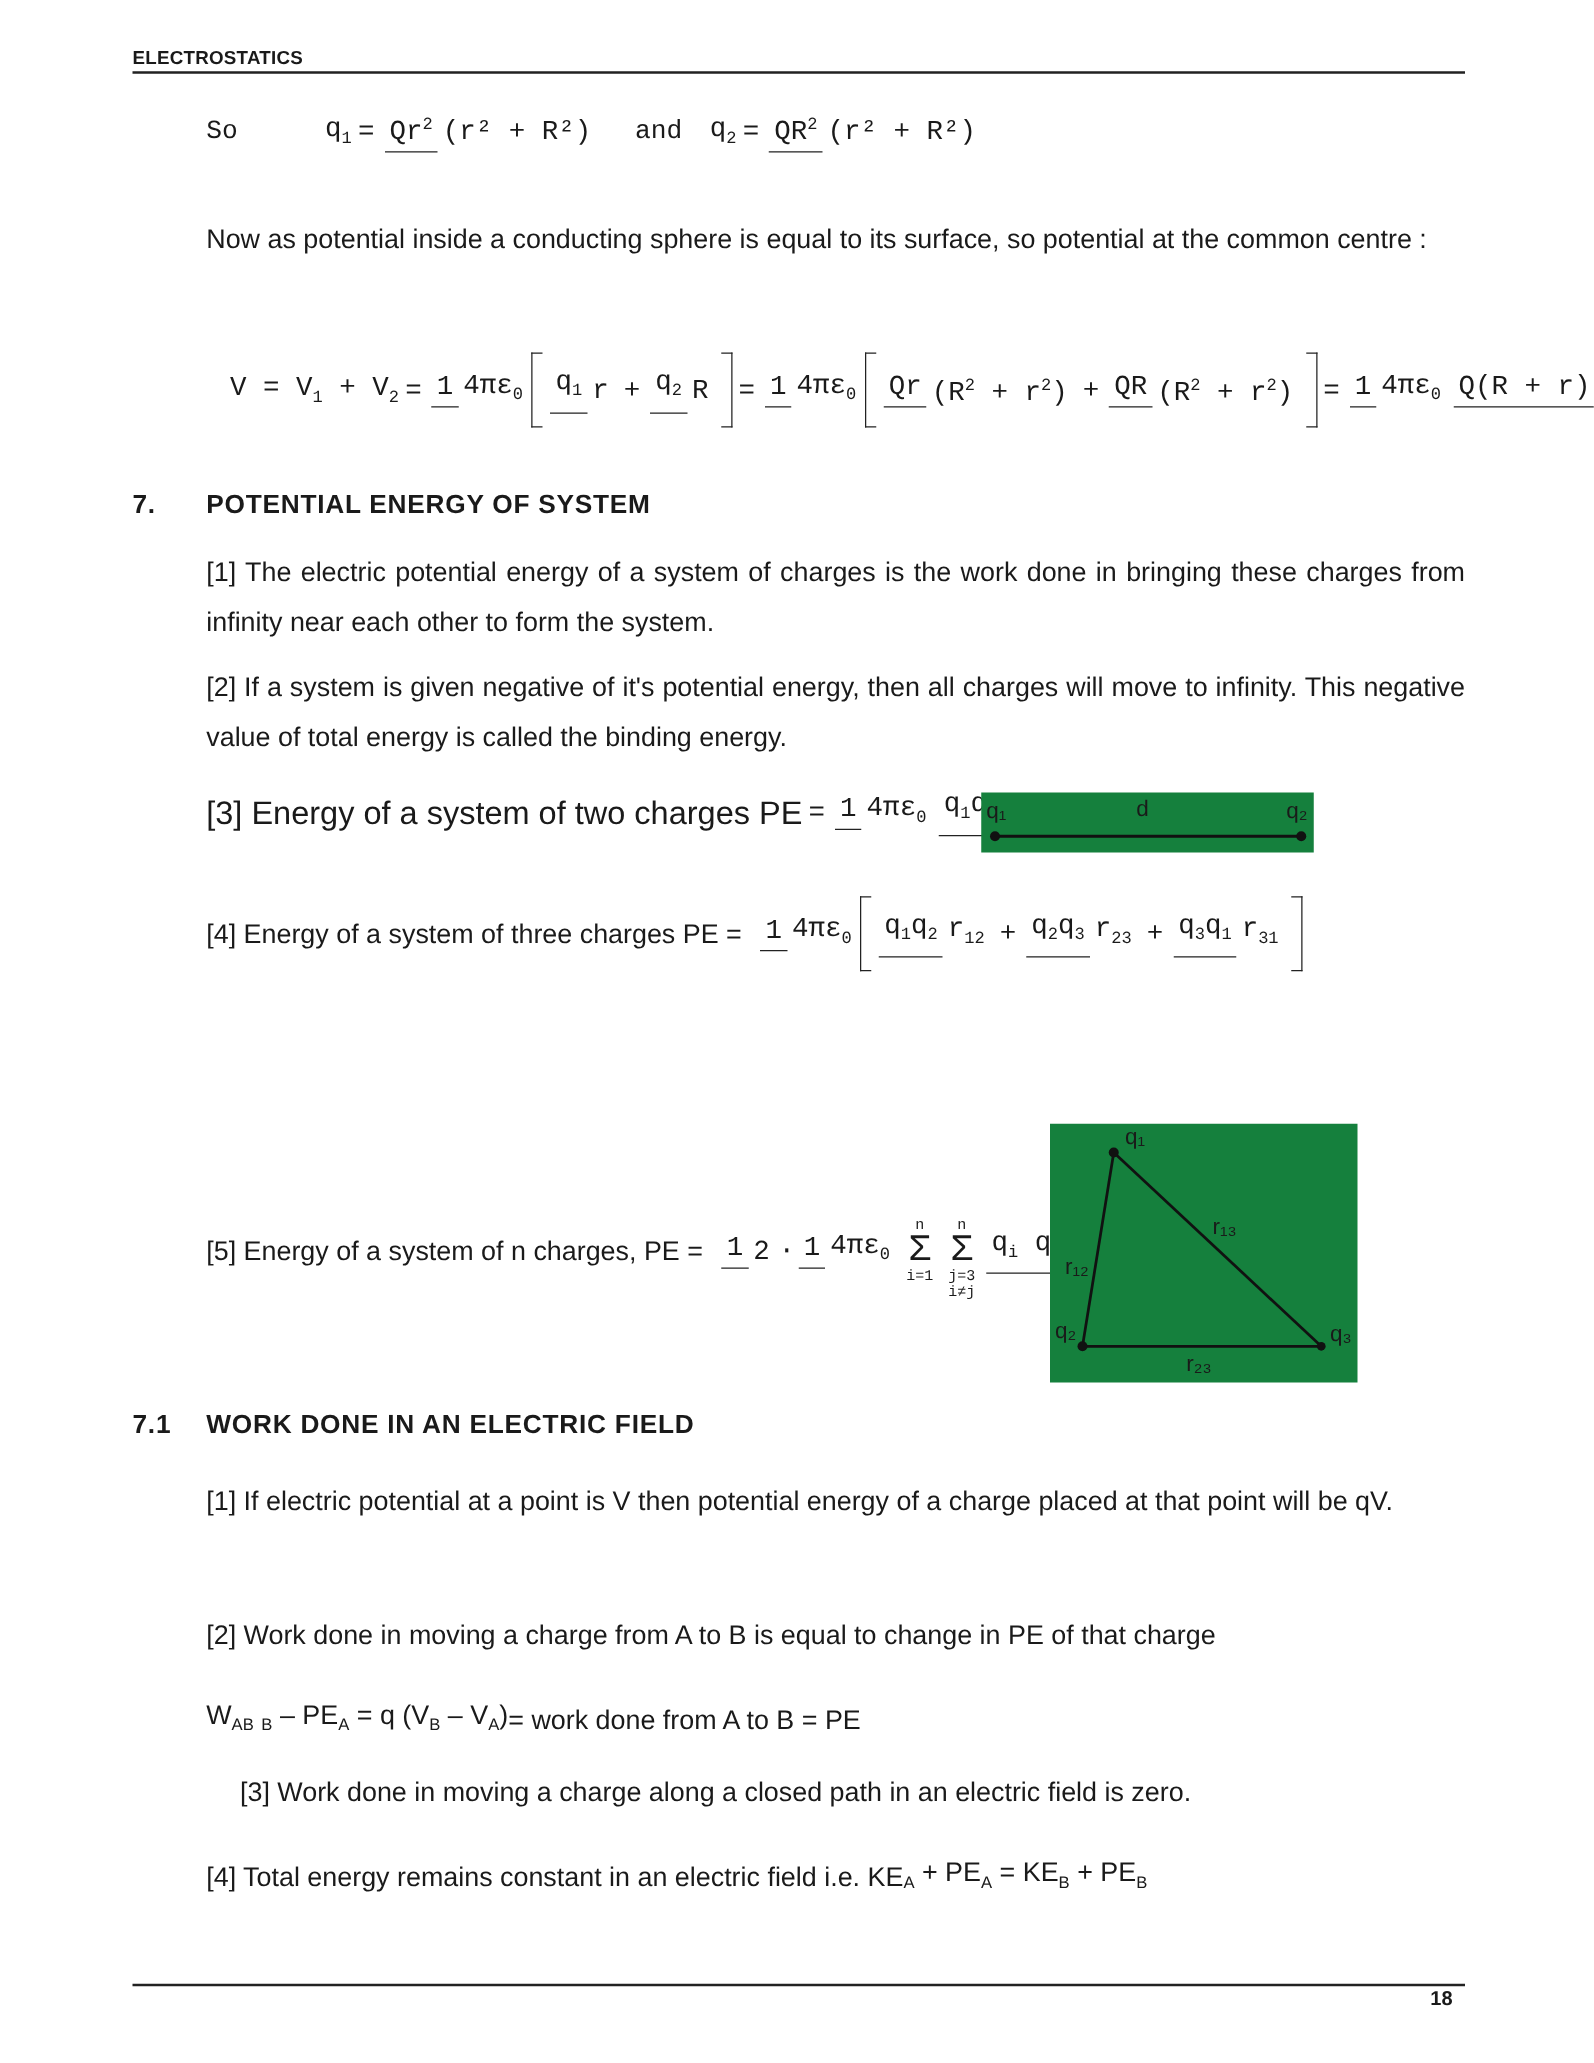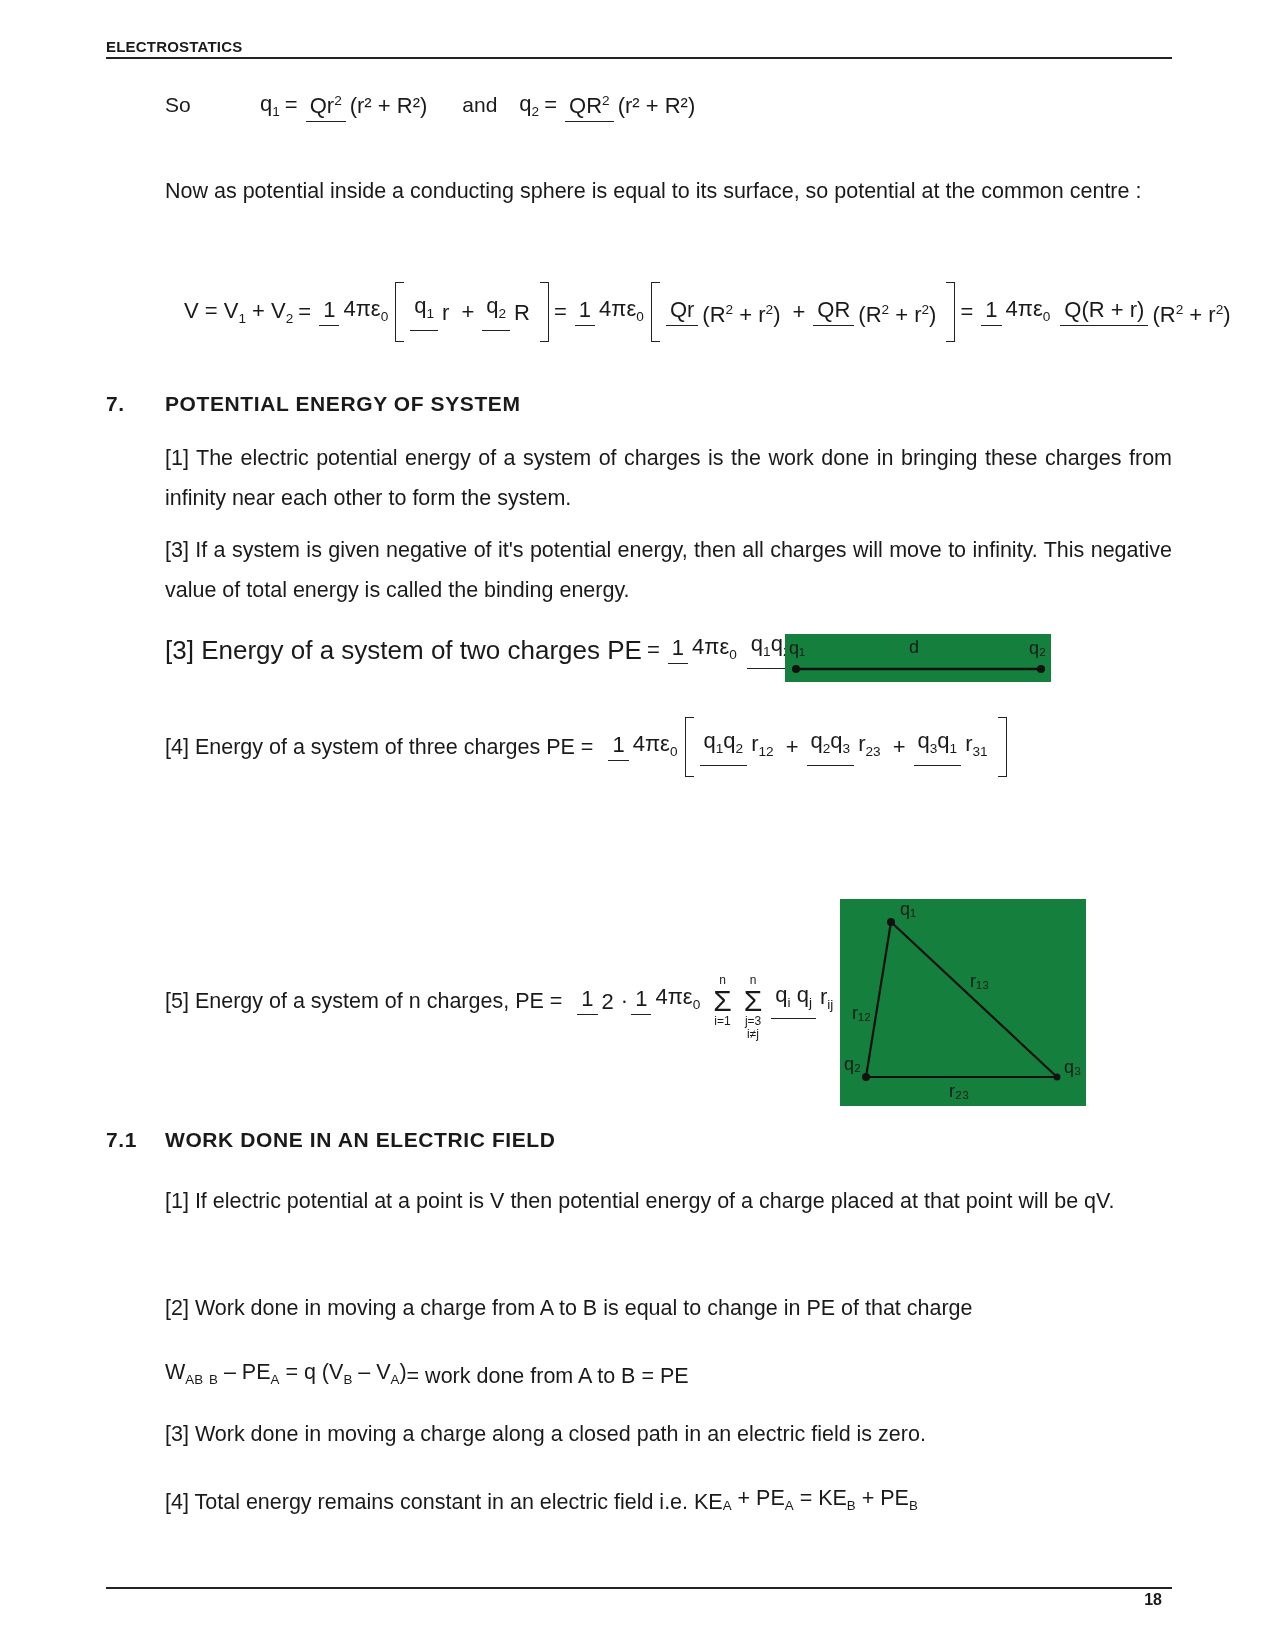--- a/index.html
+++ b/index.html
@@ -4,21 +4,21 @@
 <style>
   html, body { margin: 0; padding: 0; background: #fff; }
   body { width: 1275px; height: 1650px; position: relative; overflow: hidden;
          font-family: "Liberation Sans", "DejaVu Sans", sans-serif; color: #1a1a1a; }
   .abs { position: absolute; }
   .hdr-title { left: 106px; top: 38px; font-size: 15px; font-weight: bold; letter-spacing: 0.2px; }
   .rule { position: absolute; left: 106px; width: 1066px; height: 2px; background: #222; }
   .txt { font-size: 21px; line-height: 40px; }
   .para { position: absolute; left: 165px; width: 1007px; font-size: 21.5px; line-height: 40px; text-align: justify; }
   .h2 { position: absolute; font-size: 21px; font-weight: bold; letter-spacing: 0.6px; }
-  .math { font-family: Liberation Sans, sans-serif; font-size: 22px; }
+  .math { font-family: Liberation Mono, monospace; font-size: 22px; }
   .frac { display: inline-flex; flex-direction: row; align-items: center; vertical-align: middle; margin: 0 3px; }
   .frac .num { padding: 0 4px 2px; border-bottom: 1.5px solid #222; line-height: 26px; }
   .frac .den { padding: 2px 4px 0; line-height: 26px; text-align: center; }
   .row { display: flex; align-items: center; position: absolute; white-space: nowrap; }
   sub, sup { font-size: 62%; }
   .op { margin: 0 5px; }
   .bracket { display: inline-block; width: 8px; height: 58px; border: 1.5px solid #222; vertical-align: middle; }
   .bl { border-right: none; margin-right: 3px; }
   .br { border-left: none; margin-left: 3px; }
   .sum { display: inline-flex; flex-direction: column; align-items: center; vertical-align: middle; margin: 0 6px; }
@@ -96,21 +96,21 @@
   <span class="frac">
       <span class="num">Q(R + r)</span>
       <span class="den">(R<sup>2</sup> + r<sup>2</sup>)</span>
     </span>
 </div>
 
 <div class="h2" style="left:106px; top:392px;">7.</div>
 <div class="h2" style="left:165px; top:392px;">POTENTIAL ENERGY OF SYSTEM</div>
 
 <div class="para" style="top:438px;">[1] The electric potential energy of a system of charges is the work done in bringing these charges from infinity near each other to form the system.</div>
-<div class="para" style="top:530px;">[3] If a system is given negative of it's potential energy, then all charges will move to infinity. This negative value of total energy is called the binding energy.</div>
+<div class="para" style="top:530px;">[2] If a system is given negative of it's potential energy, then all charges will move to infinity. This negative value of total energy is called the binding energy.</div>
 
 <div class="row" style="left:165px; top:630px;">
   <span class="txt" style="font-size:26px;">[3] Energy of a system of two charges  PE</span>
   <span class="op math">=</span>
   <span class="frac math">
       <span class="num">1</span>
       <span class="den">4πε<sub>0</sub></span>
     </span>
   <span class="frac math">
       <span class="num">q<sub>1</sub>q<sub>2</sub></span>
@@ -203,21 +203,21 @@
 
 <div class="para" style="top:1178px; line-height:46px;">[1] If electric potential at a point is V then potential energy of a charge placed at that point will be qV.</div>
 <div class="para" style="top:1288px;">[2] Work done in moving a charge from A to B is equal to change in PE of that charge</div>
 
 <div class="row txt" style="left:165px; top:1352px; font-size:21.5px;">
   <span>W<sub>AB</sub>&nbsp;</span>
   <span><sub>B</sub> – PE<sub>A</sub> = q (V<sub>B</sub> – V<sub>A</sub>)</span>
   <span>= work done from A to B = PE</span>
 </div>
 
-<div class="para" style="top:1414px;">[3] Work done in moving a charge along a closed path in an electric field is zero.</div>
+<div class="para" style="top:1414px;margin-left:27px;">[3] Work done in moving a charge along a closed path in an electric field is zero.</div>
 
 <div class="row txt" style="left:165px; top:1478px; font-size:21.5px;">
   <span>[4] Total energy remains constant in an electric field i.e. KE</span>
   <span><sub>A</sub> + PE<sub>A</sub> = KE<sub>B</sub> + PE<sub>B</sub></span>
 </div>
 
 <div class="rule" style="top:1587px;"></div>
 <div class="page-num">18</div>
 
 </body></html>

